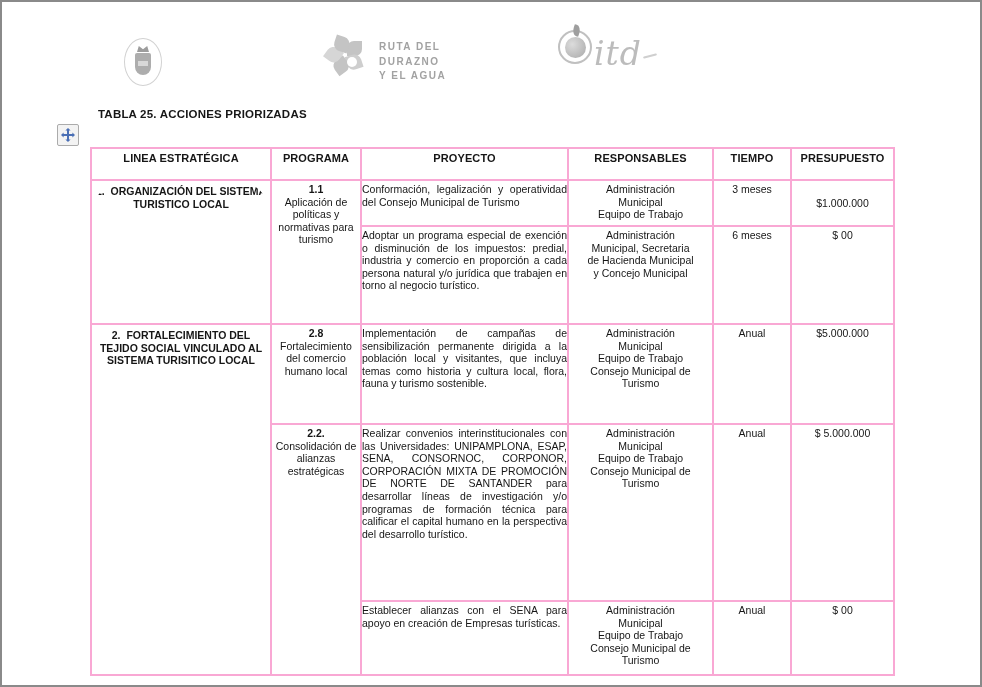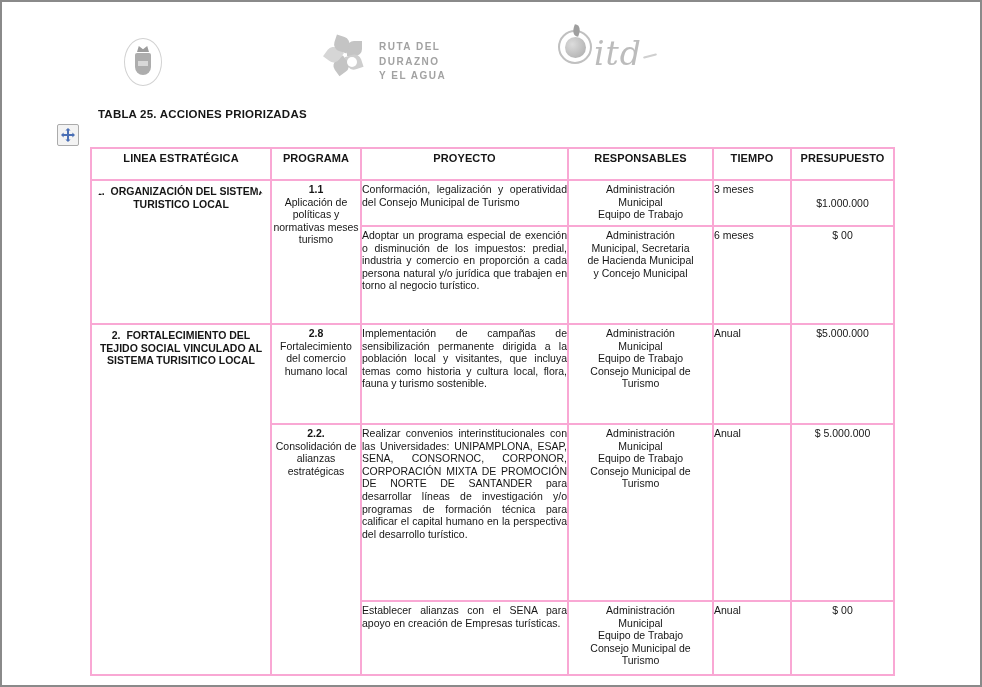--- a/index.html
+++ b/index.html
@@ -121,21 +121,21 @@
     font-weight: bold; font-size: 11px; text-align: center;
     padding-top: 3px; letter-spacing: 0.1px;
   }
   th.th-presupuesto { overflow-wrap: anywhere; }
 
   td.cell-linea { font-weight: bold; text-align: center; padding-top: 4px; border-radius: 32px; }
   td.cell-programa { text-align: center; }
   .prog-code { font-weight: bold; }
   td.cell-proyecto { text-align: justify; }
   td.cell-resp { text-align: center; white-space: pre-line; }
-  td.cell-tiempo { text-align: left; }
+  td.cell-tiempo { text-align: center; }
   td.cell-pres { text-align: center; }
   td.vmid { vertical-align: middle; }
 </style>
 </head>
 <body>
 
 <div class="page">
 
   <div class="logo-strip">
 
@@ -196,21 +196,21 @@
       <th>TIEMPO</th>
       <th class="th-presupuesto">PRESUPUESTO</th>
     </tr>
 
     <tr style="height:46px">
       <td class="cell-linea" rowspan="2">
         <span>1.</span>&nbsp;&nbsp;<span>ORGANIZACIÓN DEL SISTEMA TURISTICO LOCAL</span>
       </td>
       <td class="cell-programa" rowspan="2">
         <div class="prog-code">1.1</div>
-        <div>Aplicación de políticas y normativas meses turismo</div>
+        <div>Aplicación de políticas y normativas para turismo</div>
       </td>
       <td class="cell-proyecto">Conformación, legalización y operatividad del Consejo Municipal de Turismo</td>
       <td class="cell-resp">Administración
 Municipal
 Equipo de Trabajo</td>
       <td class="cell-tiempo">3 meses</td>
       <td class="cell-pres vmid">$1.000.000</td>
     </tr>
 
     <tr style="height:98px">

